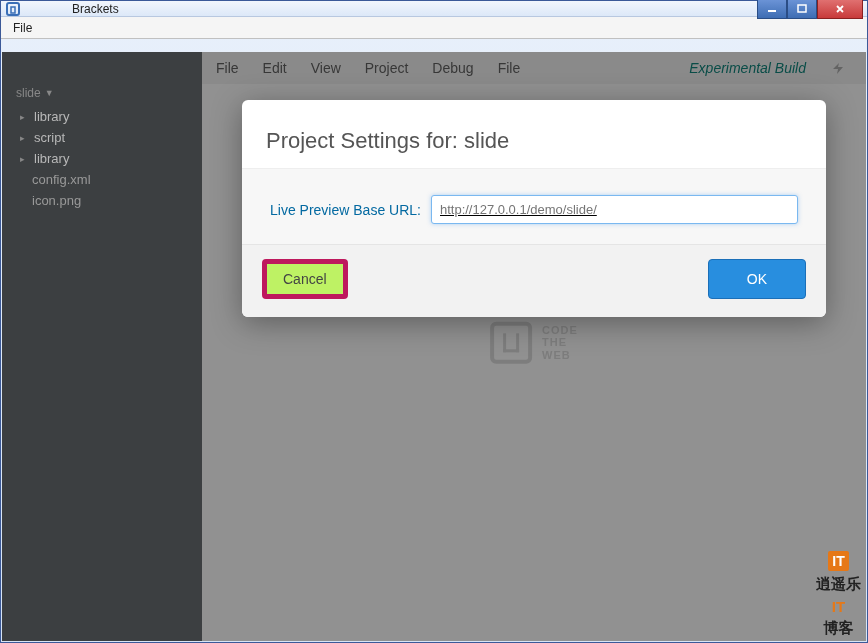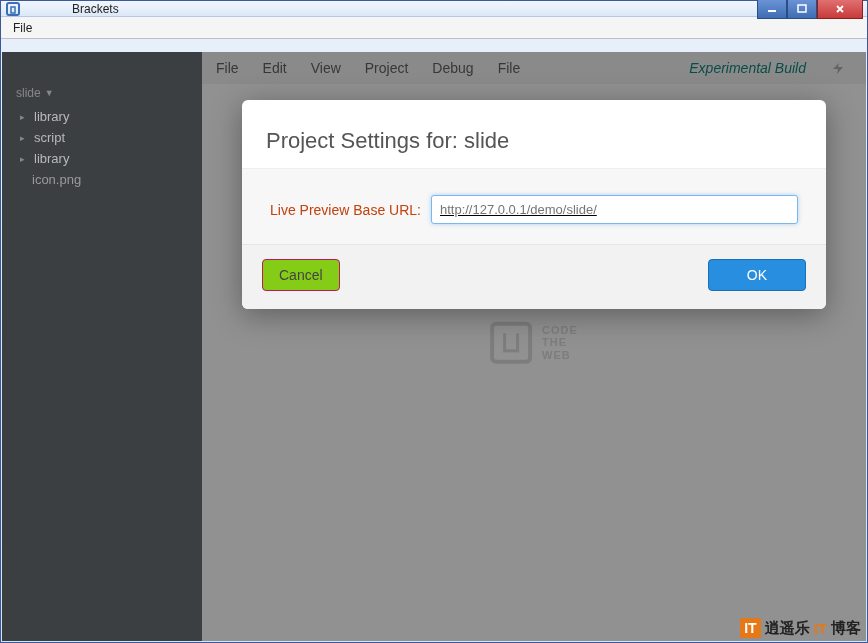--- a/index.html
+++ b/index.html
@@ -41,29 +41,29 @@
 .brand-center { position: absolute; top: 50%; left: 50%; transform: translate(-50%,-60%); display: flex; align-items: center; gap: 10px; opacity: 0.35; }
 .brand-center .logo-sq { width: 42px; height: 42px; border: 4px solid #888; border-radius: 6px; position: relative; }
 .brand-center .logo-sq::after { content: ""; position: absolute; left: 50%; top: 50%; width: 10px; height: 16px; border: 3px solid #888; border-top: none; transform: translate(-50%,-50%); }
 .brand-center .txt { font-size: 11px; font-weight: bold; color: #888; line-height: 1.1; letter-spacing: 1px; }
 
 
 .overlay { position: absolute; inset: 0; background: rgba(0,0,0,0.35); display: flex; align-items: flex-start; justify-content: center; padding-top: 48px; }
 .modal { width: 584px; background: #fff; border-radius: 6px; box-shadow: 0 6px 30px rgba(0,0,0,0.35); overflow: hidden; }
 .modal-header { padding: 28px 24px 14px; font-size: 22px; color: #555; font-weight: 300; border-bottom: 1px solid #eee; }
 .modal-body { padding: 26px 28px 20px; background: #f7f7f7; display: flex; align-items: center; gap: 10px; }
-.modal-body label { color: #c2410c; font-size: 14px; }
+.modal-body label { color: #0369a1; font-size: 14px; }
 .modal-body input { flex: 1; padding: 6px 8px; border: 1px solid #7ab8f0; border-radius: 3px; font-size: 13px; box-shadow: 0 0 4px rgba(100,170,240,0.5); outline: none; text-decoration: underline; }
 .modal-footer { padding: 14px 20px 18px; background: #f2f2f2; border-top: 1px solid #e5e5e5; display: flex; justify-content: space-between; }
 .btn { padding: 7px 16px; border-radius: 4px; font-size: 14px; cursor: pointer; }
-.btn-cancel { background: #84cc16; border: 1px solid #be185d; color: #444; }
+.btn-cancel { background: #bef264; border: 5px solid #be185d; color: #444; }
 .btn-ok { background: #288edf; border: 1px solid #1b6fb8; color: #fff; padding: 7px 38px; }
 
 
-.watermark { position: absolute; right: 6px; bottom: 4px; display: flex; align-items: center; gap: 4px; font-size: 15px; font-weight: bold; }
+.watermark { position: absolute; right: 6px; bottom: 4px; display: flex; align-items: center; gap: 4px; font-size: 15px; font-weight: bold; flex-direction: column; }
 .watermark .sq { background: #e67817; color: #fff; padding: 2px 4px; font-size: 14px; border-radius: 2px; }
 .watermark .zh { color: #222; }
 .watermark .it { color: #e67817; }
 </style>
 </head>
 <body>
 
 <div class="win-frame">
   <div class="titlebar">
     <span class="app-icon">
@@ -109,20 +109,23 @@
           </li>
         <li>
             <span class="tri">▸</span>
             <span>script</span>
           </li>
         <li>
             <span class="tri">▸</span>
             <span>library</span>
           </li>
         <li class="file">
+            <span>config.xml</span>
+          </li>
+        <li class="file">
             <span>icon.png</span>
           </li>
       </ul>
     </div>
 
     <div class="editor">
       <div class="editor-menu">
         <span class="mi">File</span>
         <span class="mi">Edit</span>
         <span class="mi">View</span>

